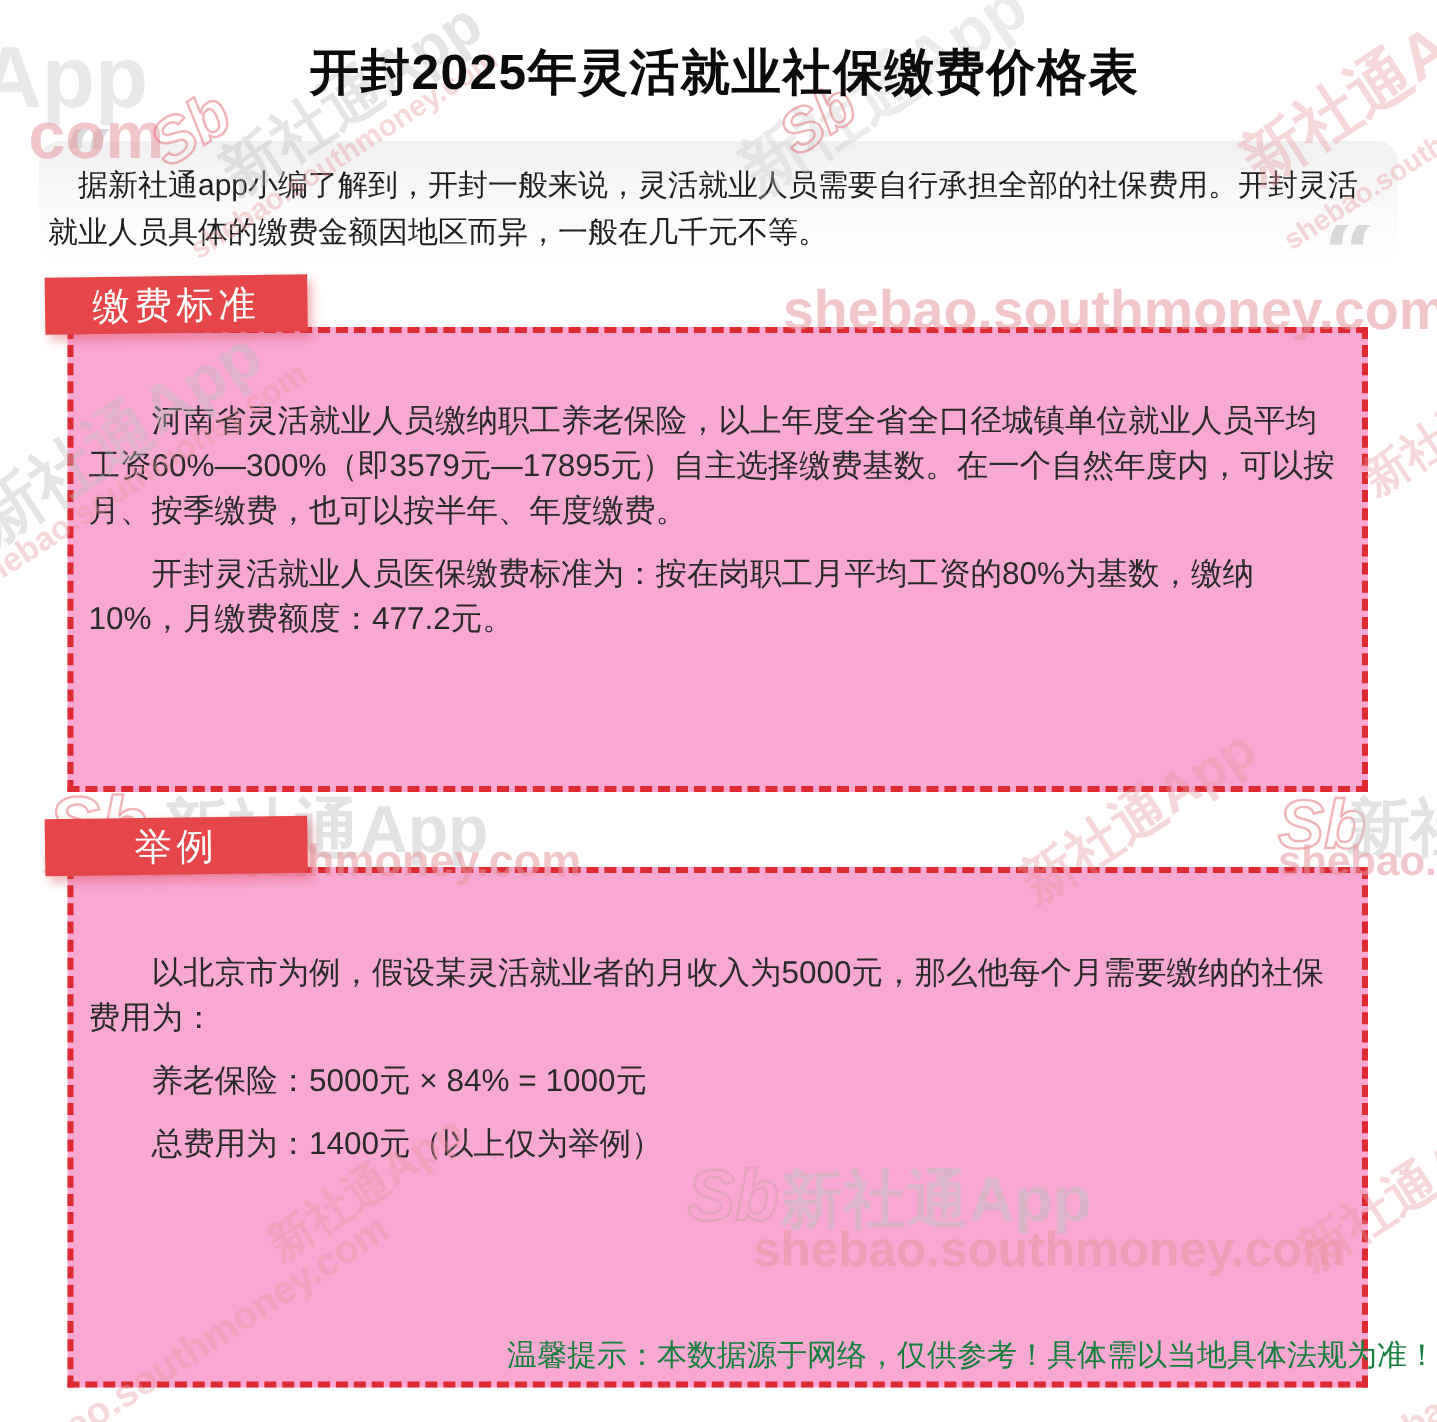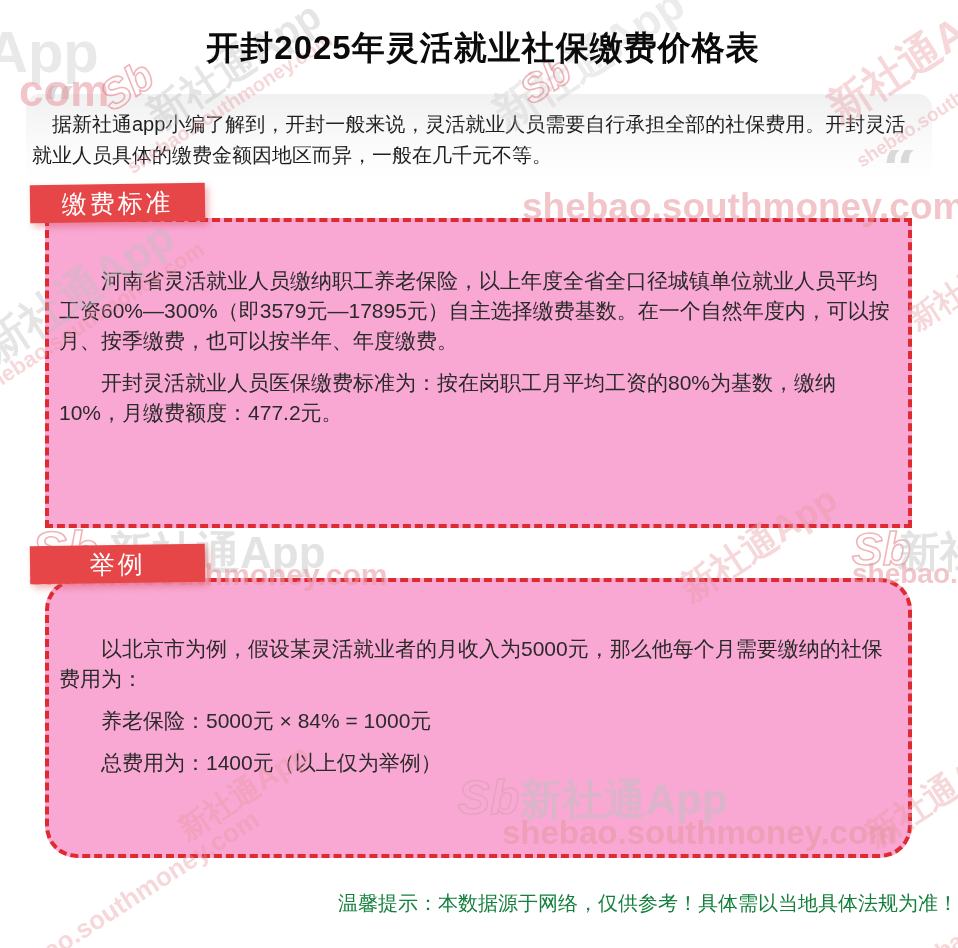--- a/index.html
+++ b/index.html
@@ -43,21 +43,21 @@
   }
   .tab.t1{top:184px;}
   .tab.t2{top:545px;}
   
   .dashed-box{
     position:absolute;left:45px;width:867px;
     background:#f9a8d4;border:4px dashed #dd2b31;
     box-sizing:border-box;z-index:2;
   }
   .box1{top:218px;height:310px;padding:44px 10px 0 10px;}
-  .box2{top:578px;height:280px;padding:52px 10px 0 10px;border-radius:32px;}
+  .box2{top:578px;height:347px;padding:52px 10px 0 10px;}
   .dashed-box p{
     margin:0 0 12px 0;font-size:21px;line-height:30px;color:#2a2a2a;
     text-indent:2em;position:relative;z-index:2;
   }
   
   .footer{
     position:absolute;left:0;top:890px;width:100%;text-align:right;
     font-size:20px;color:#15803d;z-index:6;
   }
   

